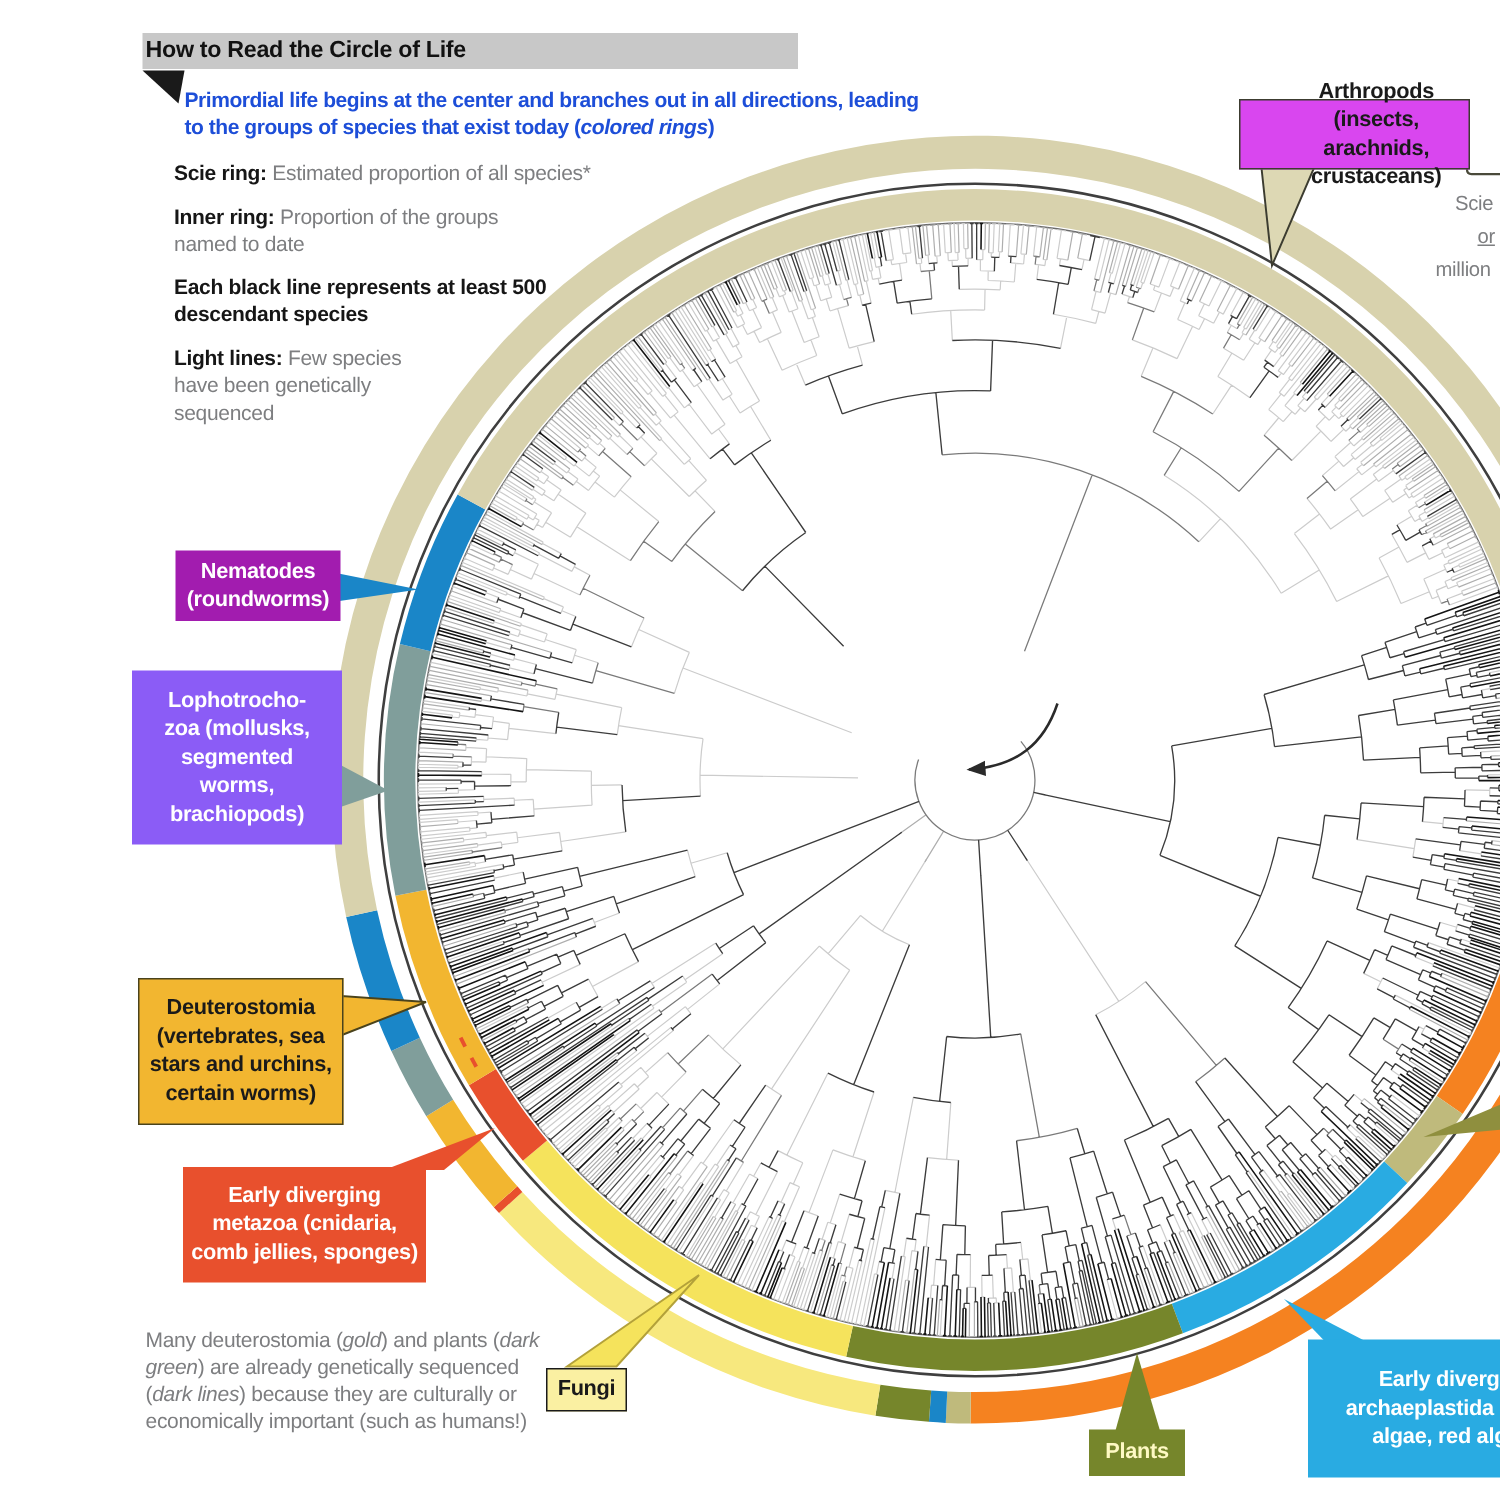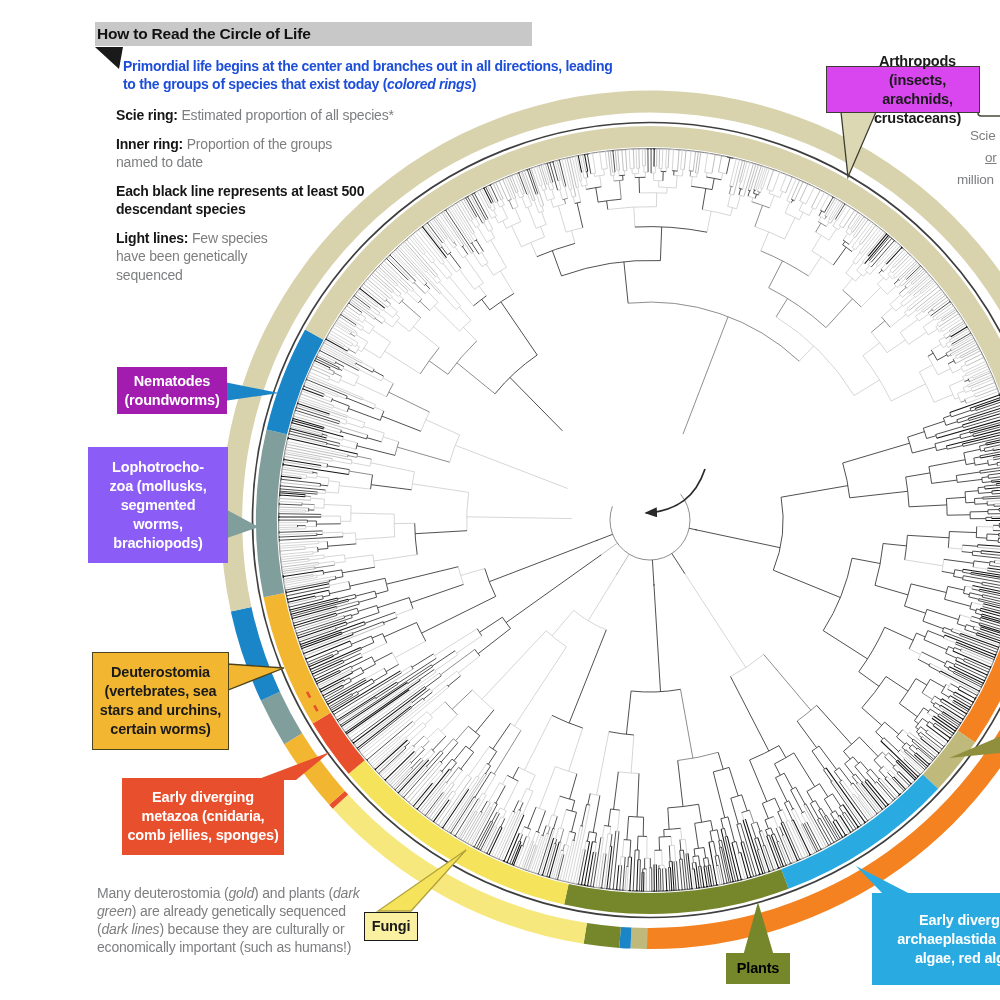--- a/index.html
+++ b/index.html
@@ -141,21 +141,21 @@
         <div>certain worms)</div>
       </div>
       <div class="callout" style="left: 122px; top: 778px; width: 162px; height: 77px; background: rgb(232, 80, 45); color: rgb(255, 255, 255);">
         <div>Early diverging</div>
         <div>metazoa (cnidaria,</div>
         <div>comb jellies, sponges)</div>
       </div>
       <div class="callout" style="left: 364px; top: 912px; width: 54px; height: 29px; background: rgb(250, 240, 162); color: rgb(26, 26, 26); border: 1.5px solid rgb(26, 26, 26);">
         <div>Fungi</div>
       </div>
-      <div class="callout" style="left: 726px; top: 953px; width: 64px; height: 31px; background: rgb(118, 134, 43); color: #000000;">
+      <div class="callout" style="left: 726px; top: 953px; width: 64px; height: 31px; background: rgb(118, 134, 43); color: #fef9c3;">
         <div>Plants</div>
       </div>
       <div class="callout" style="left: 872px; top: 893px; width: 196px; height: 92px; background: rgb(41, 171, 226); color: rgb(255, 255, 255);">
         <div>Early diverging</div>
         <div>archaeplastida (green</div>
         <div>algae, red algae)</div>
       </div>
     </div>
 
 </div>

